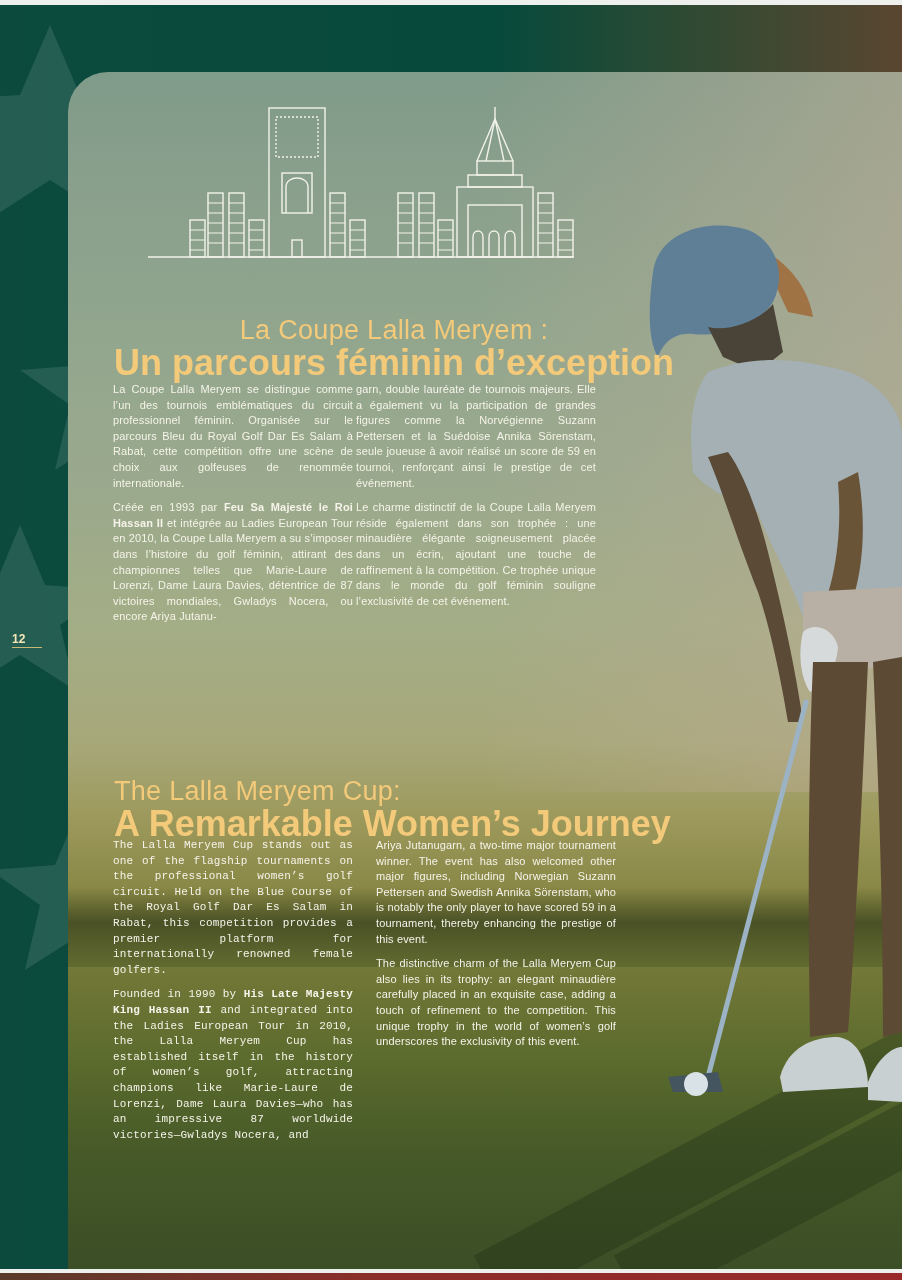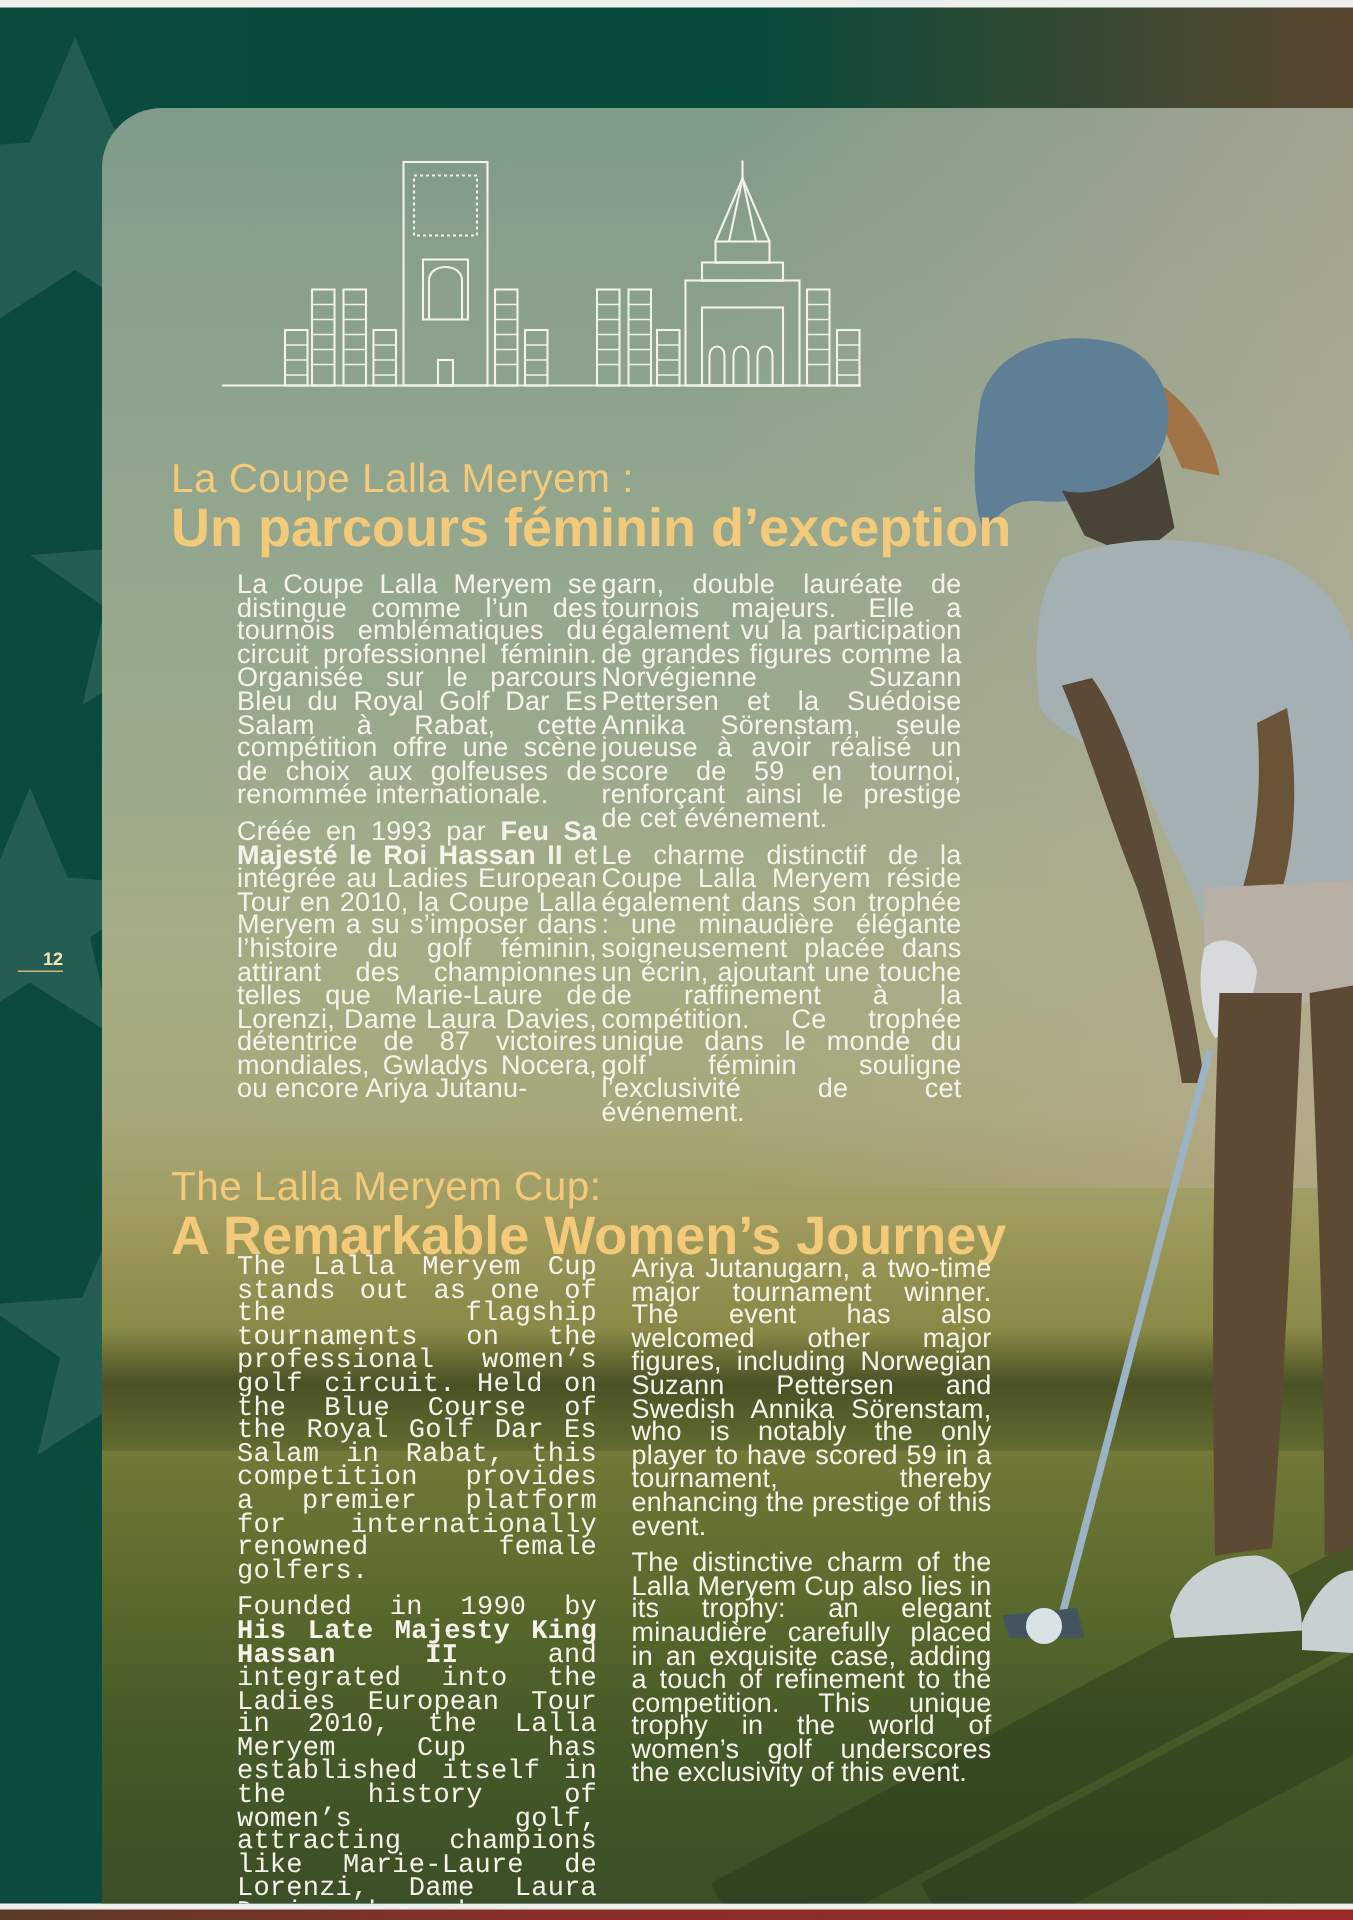--- a/index.html
+++ b/index.html
@@ -29,33 +29,32 @@
   }
   .photo .tree-line {
     position: absolute; left: 0; top: 815px; width: 834px; height: 80px;
     background: linear-gradient(180deg, rgba(60,70,35,0) 0%, rgba(55,65,30,0.75) 45%, rgba(70,85,35,0.4) 100%);
   }
   .photo .shadow {
     position: absolute; height: 60px; width: 700px; background: rgba(30,45,20,0.35);
     transform: rotate(-28deg); transform-origin: left center;
   }
   .page-number {
-    position: absolute; left: 12px; top: 627px; width: 30px; text-align: right;
+    position: absolute; left: 12px; top: 627px; width: 30px; text-align: left;
     color: #f2e6b8; font-weight: bold; font-size: 12px;
     border-bottom: 1.5px solid #c8b878; padding-bottom: 1px;
   }
   .skyline { position: absolute; left: 108px; top: 100px; }
   .heading { position: absolute; left: 114px; color: #f3c97a; line-height: 1.0; }
   .heading .light { font-size: 27px; font-weight: normal; letter-spacing: 0.3px; display: block; }
   .heading .bold { font-size: 36px; font-weight: bold; display: block; margin-top: 1px; }
   .col {
     position: absolute; width: 240px; color: #f6f4ea;
-    font-size: 18px; line-height: 15.6px; text-align: justify;
+    font-size: 11px; line-height: 15.6px; text-align: justify;
     letter-spacing: 0.15px;
-    margin-left: 45px;
   }
   .col p { margin: 0 0 9px 0; }
   .col b { font-weight: bold; }
   .golfer { position: absolute; left: 0; top: 0; }
   .bottom-strip { position: absolute; left: 0; top: 1273px; width: 902px; height: 7px;
     background: linear-gradient(90deg, #5a3a2a, #8a2e2a 40%, #9a2a2a 100%); }
 </style>
 </head>
 <body>
 
@@ -188,21 +187,21 @@
           <line x1="430" y1="138" x2="445" y2="138"></line>
         <line x1="450" y1="125" x2="465" y2="125"></line>
           <line x1="450" y1="135" x2="465" y2="135"></line>
           <line x1="450" y1="145" x2="465" y2="145"></line>
       </g>
     </svg>
   </div>
 
   <div class="page-number">12</div>
 
-  <div class="heading" style="top:301px;">
+  <div class="heading" style="top:312px;text-align:center;">
     <span class="light">La Coupe Lalla Meryem :</span>
     <span class="bold">Un parcours féminin d’exception</span>
   </div>
 
   <div class="col" style="left:113px;top:377px;">
     <p>La Coupe Lalla Meryem se distingue comme l’un des tournois emblématiques du circuit professionnel féminin. Organisée sur le parcours Bleu du Royal Golf Dar Es Salam à Rabat, cette compétition offre une scène de choix aux golfeuses de renommée internationale.</p>
     <p><span>Créée en 1993 par </span><b>Feu Sa Majesté le Roi Hassan II</b><span> et intégrée au Ladies European Tour en 2010, la Coupe Lalla Meryem a su s’imposer dans l’histoire du golf féminin, attirant des championnes telles que Marie-Laure de Lorenzi, Dame Laura Davies, détentrice de 87 victoires mondiales, Gwladys Nocera, ou encore Ariya Jutanu-</span></p>
   </div>
   <div class="col" style="left:356px;top:377px;">
     <p>garn, double lauréate de tournois majeurs. Elle a également vu la participation de grandes figures comme la Norvégienne Suzann Pettersen et la Suédoise Annika Sörenstam, seule joueuse à avoir réalisé un score de 59 en tournoi, renforçant ainsi le prestige de cet événement.</p>

